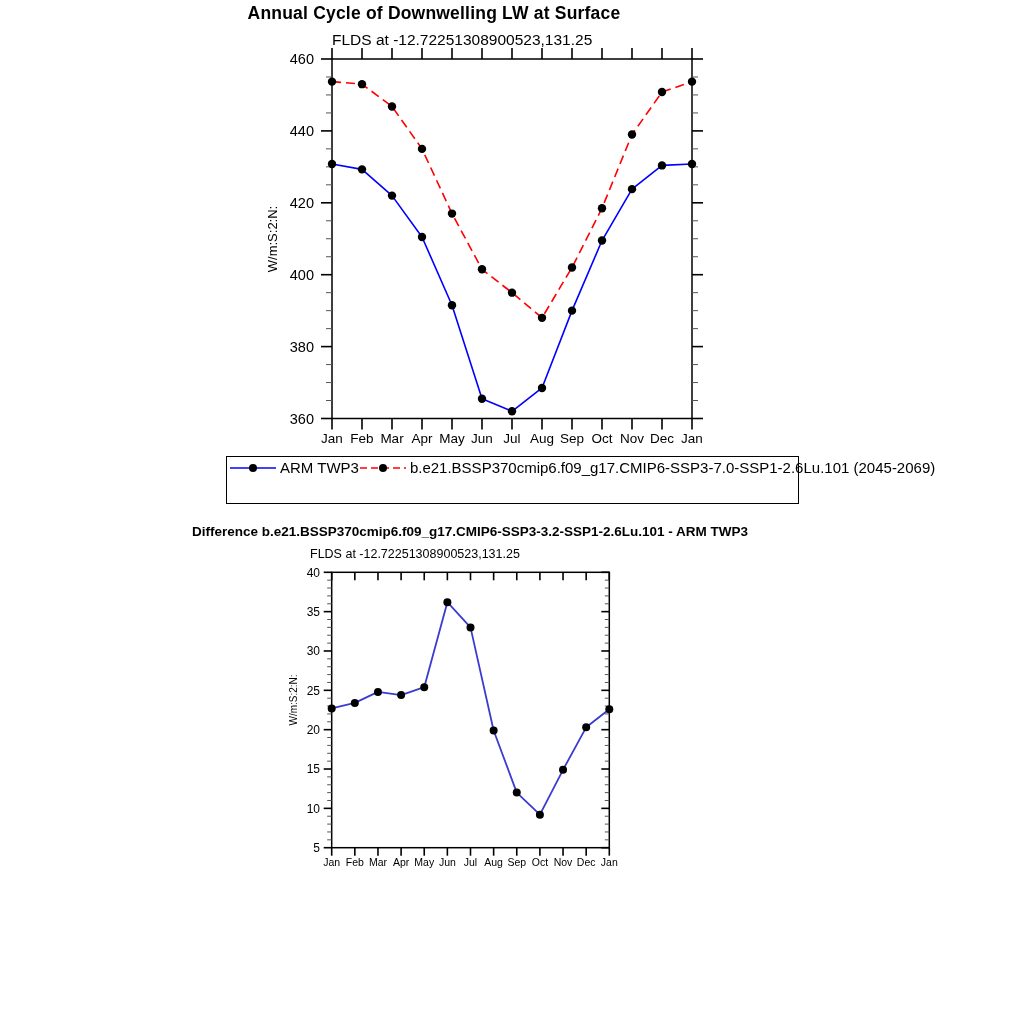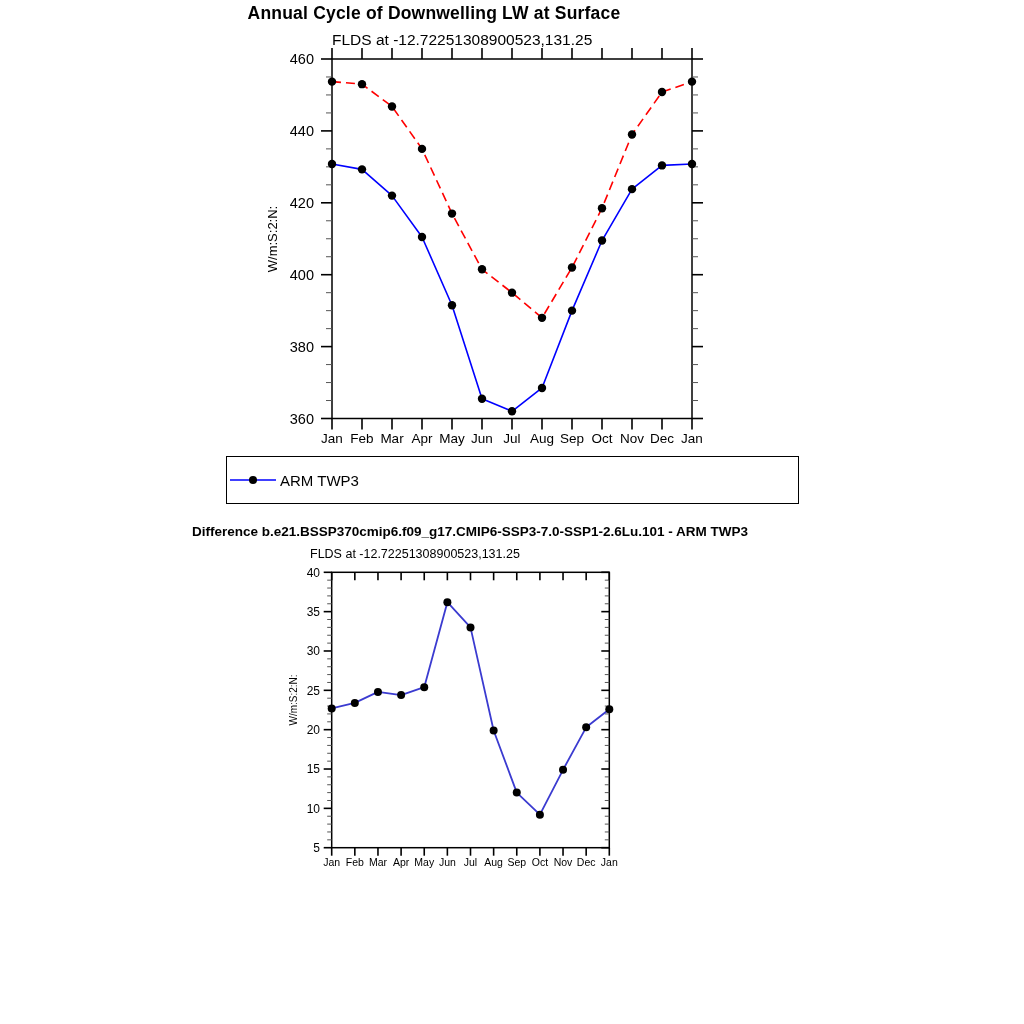--- a/index.html
+++ b/index.html
@@ -17,21 +17,21 @@
     position:absolute;left:272px;top:239px;font-size:13px;white-space:nowrap;
     transform:translate(-50%,-50%) rotate(-90deg);
   }
   .ylabel-bottom{
     position:absolute;left:293px;top:700px;font-size:10px;white-space:nowrap;
     transform:translate(-50%,-50%) rotate(-90deg);
   }
   .legend{
     position:absolute;left:226px;top:456px;width:573px;height:48px;
     border:1.5px solid #000;box-sizing:border-box;background:#fff;
-    display:flex;flex-direction:column;justify-content:space-evenly;padding-left:2px;
+    display:flex;flex-direction:row;justify-content:space-evenly;padding-left:2px;
   }
   .legend-row{display:flex;align-items:center;height:21px;}
   .legend-row svg{width:48px;height:20px;flex:none;margin-right:3px;}
   .legend-label{font-size:15px;white-space:nowrap;}
   .diff-title{
     position:absolute;left:181px;top:524px;width:578px;text-align:center;
     font-size:13.5px;font-weight:bold;white-space:nowrap;
   }
   .diff-subtitle{position:absolute;left:310px;top:547px;font-size:12.5px;}
 </style>
@@ -170,23 +170,30 @@
     </svg>
 
   <div class="legend">
     <div class="legend-row">
       <svg viewBox="0 0 48 20">
         <line x1="1" y1="10" x2="47" y2="10" stroke-width="1.6" stroke="#0000ff"></line>
         <circle cx="24" cy="10" r="4" fill="#000"></circle>
       </svg>
       <span class="legend-label">ARM TWP3</span>
     </div>
+    <div class="legend-row">
+      <svg viewBox="0 0 48 20">
+        <line x1="1" y1="10" x2="47" y2="10" stroke-width="1.6" stroke-dasharray="7,4" stroke="#ff0000"></line>
+        <circle cx="24" cy="10" r="4" fill="#000"></circle>
+      </svg>
+      <span class="legend-label">b.e21.BSSP370cmip6.f09_g17.CMIP6-SSP3-7.0-SSP1-2.6Lu.101 (2045-2069)</span>
+    </div>
   </div>
 
-  <div class="diff-title">Difference b.e21.BSSP370cmip6.f09_g17.CMIP6-SSP3-7.0-SSP1-2.6Lu.101 - ARM TWP3</div>
+  <div class="diff-title">Difference b.e21.BSSP370cmip6.f09_g17.CMIP6-SSP3-3.2-SSP1-2.6Lu.101 - ARM TWP3</div>
   <div class="diff-subtitle">FLDS at -12.72251308900523,131.25</div>
   <div class="ylabel-bottom">W/m:S:2:N:</div>
 
   <svg class="chart-svg" viewBox="0 0 1024 1024">
       <g>
         <rect x="331.7" y="572.3" width="277.59999999999997" height="275.4000000000001" fill="none" stroke="#000" stroke-width="1.5"></rect>
         <line x1="323.7" y1="847.7" x2="331.7" y2="847.7" stroke="#000" stroke-width="1.6"></line>
         <line x1="601.3" y1="847.7" x2="609.3" y2="847.7" stroke="#000" stroke-width="1.6"></line>
         <text x="320" y="851.9000000000001" text-anchor="end" font-size="12" fill="#000">5</text>
         <line x1="327.2" y1="839.8314285714287" x2="331.7" y2="839.8314285714287" stroke="#555" stroke-width="1"></line>

